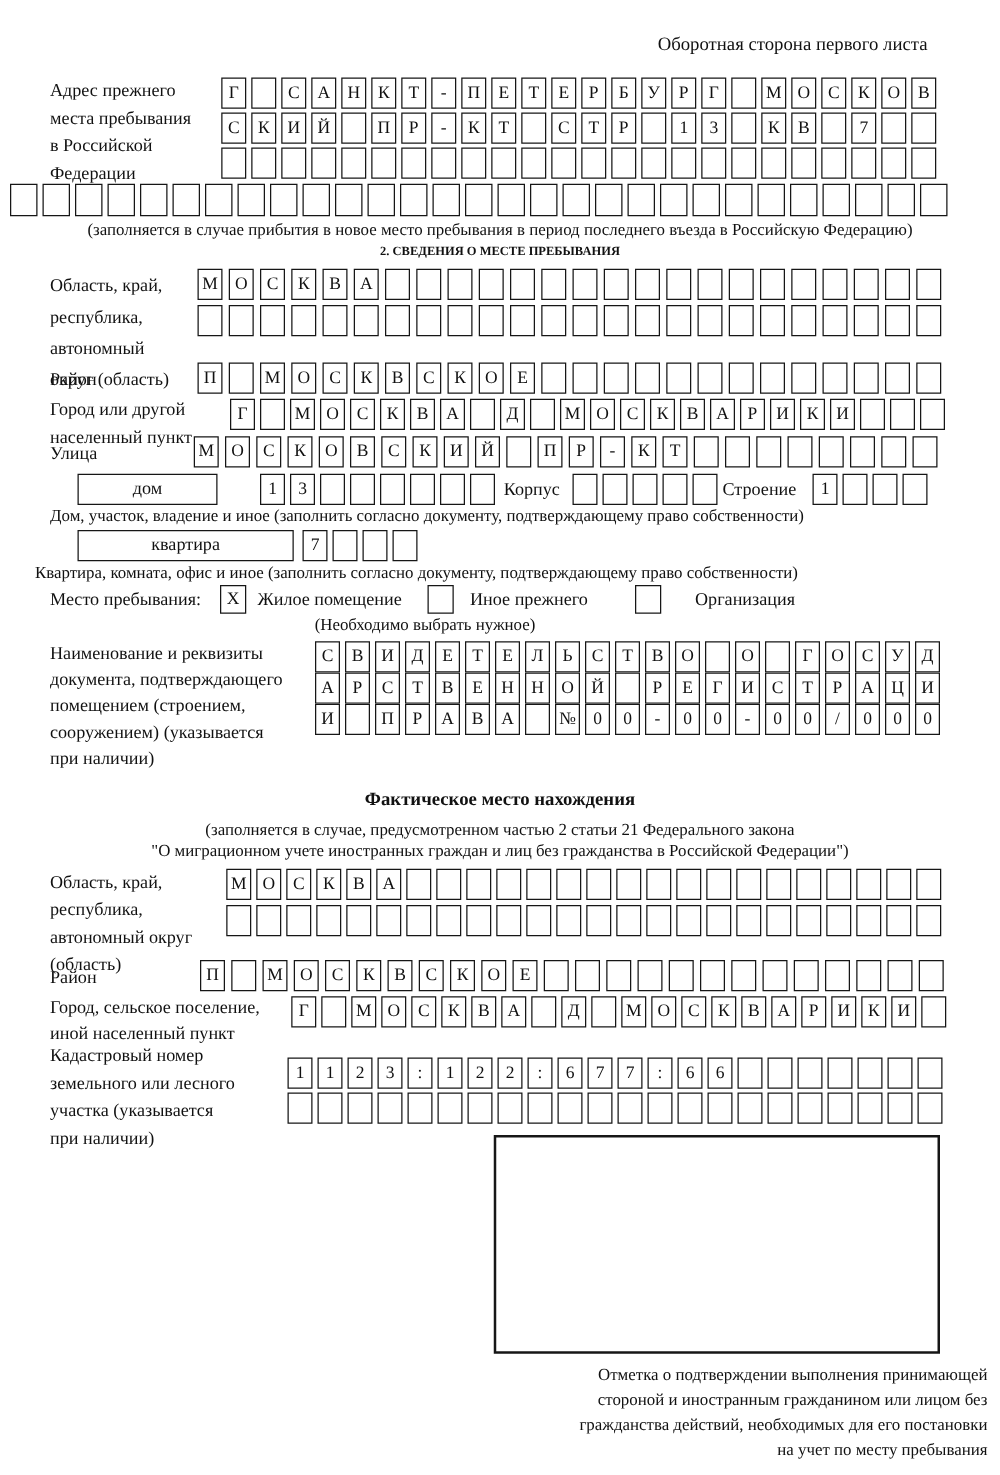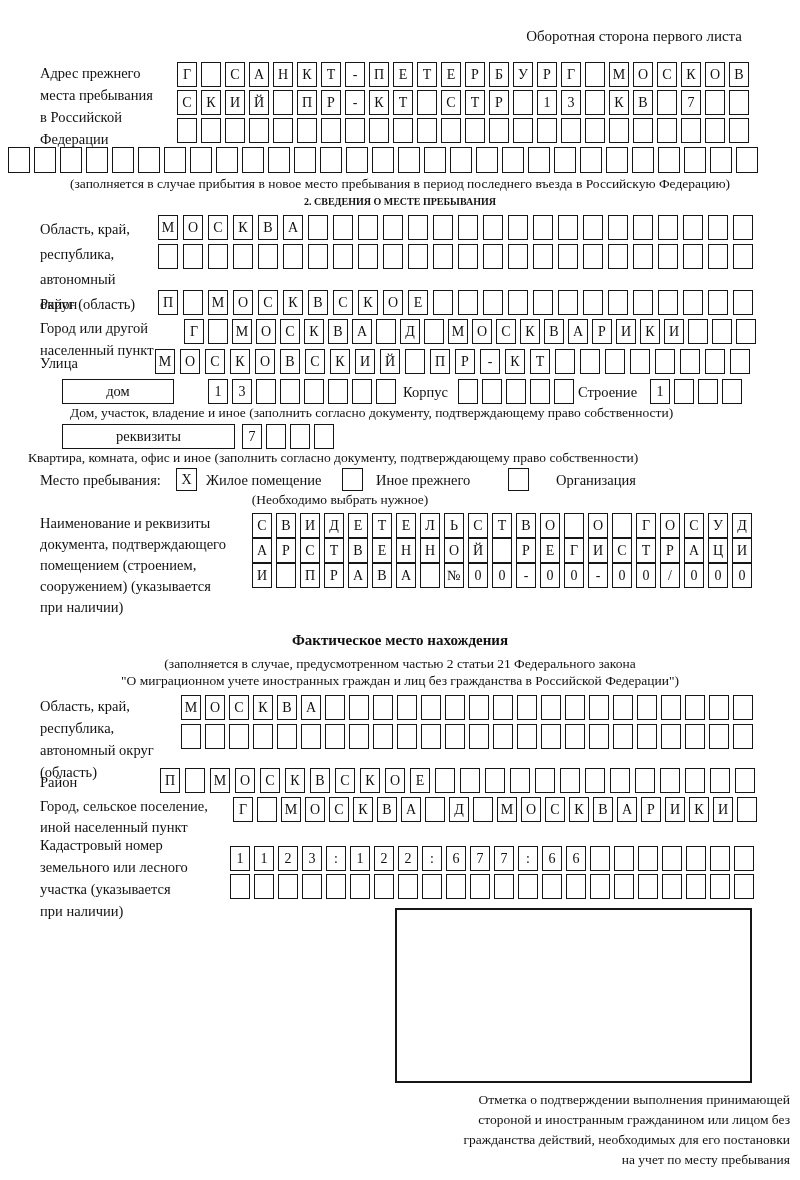--- a/index.html
+++ b/index.html
@@ -325,23 +325,23 @@
     <span class="cb"></span>
     <span class="cb"></span>
   </div>
 <div class="abs lbl" style="left:578px;top:381px;">Строение</div>
 <div class="abs grid g24" style="left:650px;top:379px;">
     <span class="cb">1</span>
     <span class="cb"></span>
     <span class="cb"></span>
     <span class="cb"></span>
   </div>
-<div class="abs note" style="left:40px;top:405px;margin-left:30px;">Дом, участок, владение и иное (заполнить согласно документу, подтверждающему право собственности)</div>
-
-<div class="abs fieldbox" style="left:62px;top:424px;width:173px;">реквизиты</div>
+<div class="abs note" style="left:40px;top:405px;">Дом, участок, владение и иное (заполнить согласно документу, подтверждающему право собственности)</div>
+
+<div class="abs fieldbox" style="left:62px;top:424px;width:173px;">квартира</div>
 <div class="abs grid g24" style="left:242px;top:424px;">
     <span class="cb">7</span>
     <span class="cb"></span>
     <span class="cb"></span>
     <span class="cb"></span>
   </div>
 <div class="abs note" style="left:28px;top:450px;">Квартира, комната, офис и иное (заполнить согласно документу, подтверждающему право собственности)</div>
 
 <div class="abs lbl" style="left:40px;top:469px;">Место пребывания:</div>
 <div class="abs chk" style="left:176px;top:468px;">X</div>

